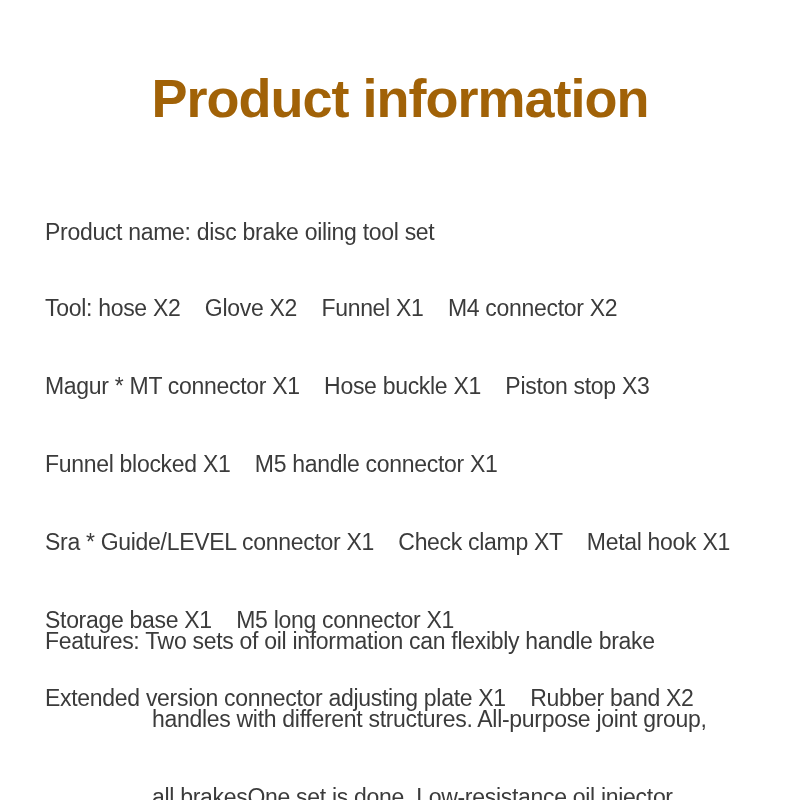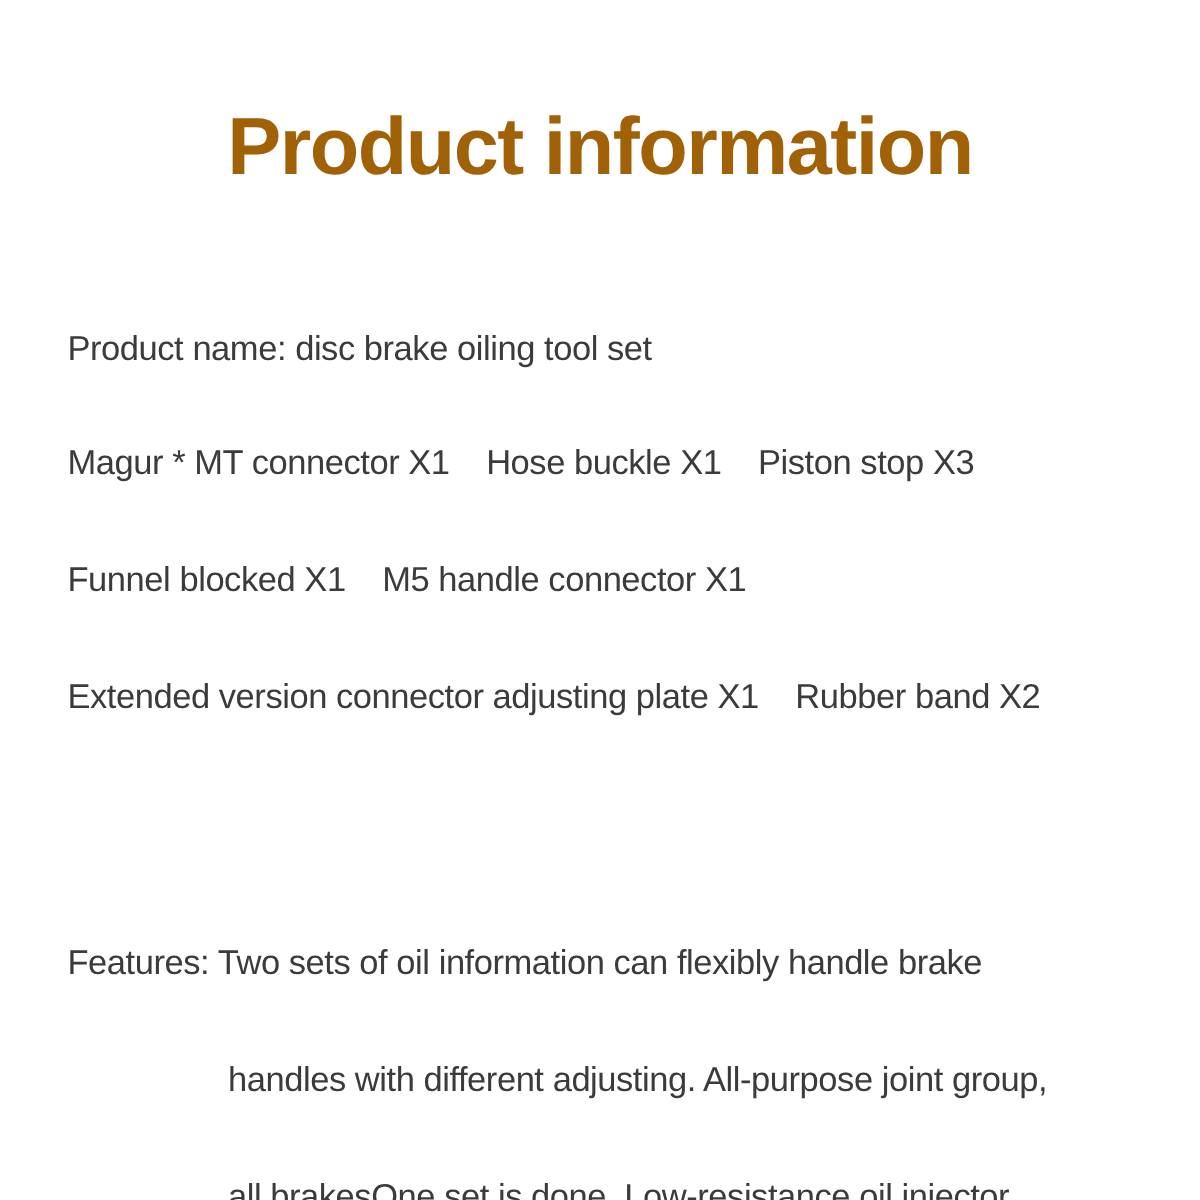--- a/index.html
+++ b/index.html
@@ -63,29 +63,32 @@
   }
 </style>
 </head>
 <body style="background: rgb(255, 255, 255); color: rgb(59, 59, 59);">
 
 <div class="page-title">Product information</div>
 
 <div class="product-name body-text">Product name: disc brake oiling tool set</div>
 
 <div class="tool-block body-text">
+  <div class="tool-line">Tool: hose X2    Glove X2    Funnel X1    M4 connector X2</div>
   <div class="tool-line">Magur * MT connector X1    Hose buckle X1    Piston stop X3</div>
   <div class="tool-line">Funnel blocked X1    M5 handle connector X1</div>
+  <div class="tool-line">Sra * Guide/LEVEL connector X1    Check clamp XT    Metal hook X1</div>
+  <div class="tool-line">Storage base X1    M5 long connector X1</div>
   <div class="tool-line">Extended version connector adjusting plate X1    Rubber band X2</div>
   
   
   
   
   
 </div>
 
 <div class="features-block body-text">
   <div class="feature-line">Features: Two sets of oil information can flexibly handle brake</div>
-  <div class="feature-line feature-continuation">handles with different adjusting. All-purpose joint group,</div>
+  <div class="feature-line feature-continuation">handles with different structures. All-purpose joint group,</div>
   <div class="feature-line feature-continuation">all brakesOne set is done. Low-resistance oil injector</div>
   
   
 </div>
 
 </body></html>

